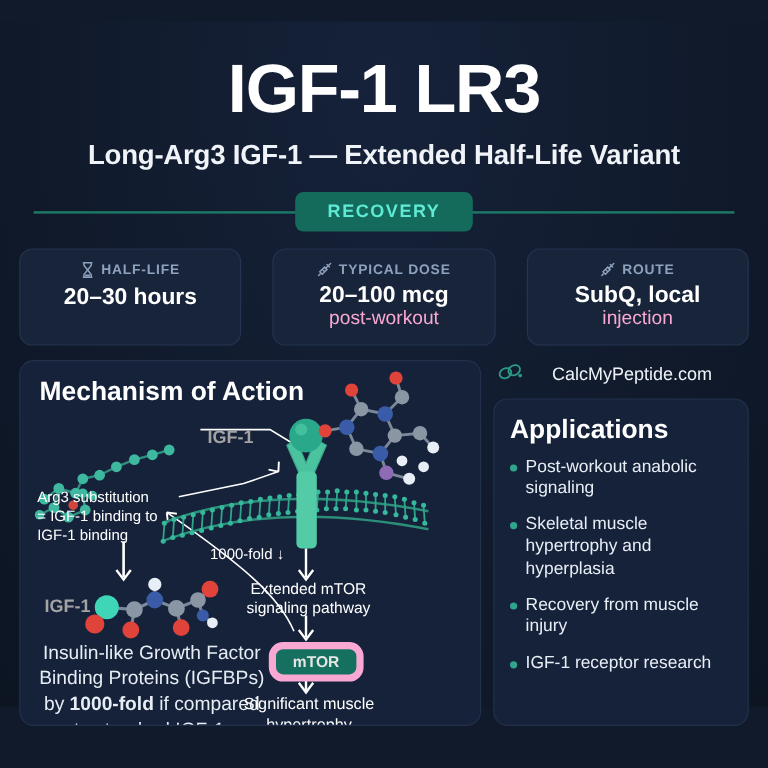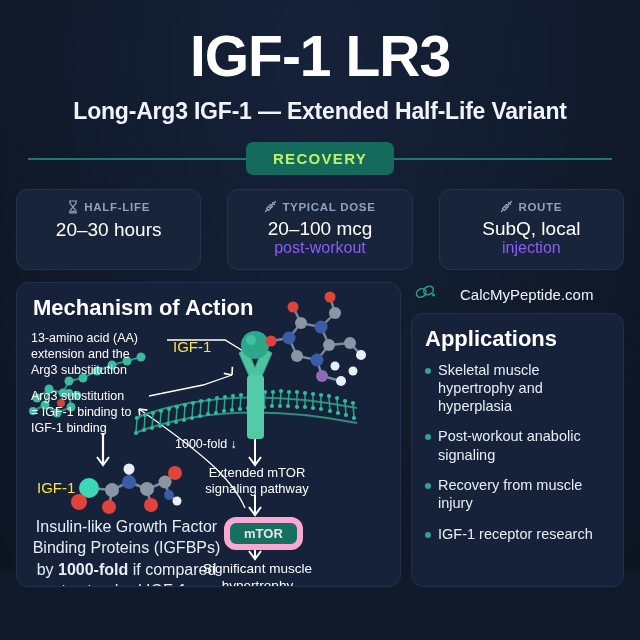--- a/index.html
+++ b/index.html
@@ -5,57 +5,57 @@
   * { margin:0; padding:0; box-sizing:border-box; }
   html,body { width:640px; height:640px; }
   body {
     background:#101a2b;
     font-family:"Liberation Sans", sans-serif;
     color:#ffffff;
     overflow:hidden;
     position:relative;
   }
   .page { position:relative; width:640px; height:571px;
-          background:radial-gradient(ellipse at 50% 10%, #16223a 0%, #101a2b 60%, #0d1523 100%); }
+          background:radial-gradient(ellipse at 50% 10%, #16223a 0%, #101a2b 60%, #0d1523 100%);margin-top:18px; }
 
   
   .header { padding-top:28px; text-align:center; }
   .title {
     font-size:57px; font-weight:bold; letter-spacing:-1px;
     line-height:1.0; color:#ffffff;
   }
   .subtitle {
     margin-top:13px; font-size:23px; font-weight:bold; color:#f0f4f8;
     letter-spacing:-0.2px;
   }
   .badge-row {
     margin-top:16px; position:relative; height:34px;
     display:flex; align-items:center; justify-content:center;
   }
   .badge-line { position:absolute; left:28px; right:28px; top:17px; height:2px; background:#1d7a68; }
   .badge {
     position:relative; z-index:2; background:#146b5c;
-    color:#bef264; font-size:15px; font-weight:bold; letter-spacing:1.3px;
+    color:#5eead4; font-size:15px; font-weight:bold; letter-spacing:1.3px;
     padding:8px 27px; border-radius:7px;
   }
 
   
   .stats { display:flex; gap:26px; padding:14px 16px 0 16px; }
   .stat-card {
     flex:1; background:#18243a; border:1px solid #243350;
     border-radius:11px; padding:10px 8px 11px 8px; text-align:center;
     min-height:80px;
   }
   .stat-head {
     display:flex; align-items:center; justify-content:center; gap:5px;
     color:#8ea2bd; font-size:11.5px; font-weight:bold; letter-spacing:0.7px;
   }
   .stat-head svg { display:block; }
-  .stat-value { margin-top:5px; font-size:19px; font-weight:normal; color:#ffffff; line-height:1.12; }
-  .stat-sub { font-size:16px; color:#8b5cf6; line-height:1.15; }
+  .stat-value { margin-top:5px; font-size:19px; font-weight:bold; color:#ffffff; line-height:1.12; }
+  .stat-sub { font-size:16px; color:#f9a8d4; line-height:1.15; }
 
   
   .lower { display:flex; gap:10px; padding:12px 16px 14px 16px; }
   .moa {
     position:relative; width:385px; height:305px;
     background:#16223a; border:1px solid #22304c; border-radius:12px;
     overflow:hidden;
   }
   .moa-title { position:absolute; left:16px; top:12px; font-size:22px; font-weight:bold; }
 
@@ -67,21 +67,21 @@
     padding:12px 12px 10px 13px;
   }
   .apps-title { font-size:22px; font-weight:bold; margin-bottom:9px; }
   .app-item { display:flex; gap:7px; margin-bottom:12px; }
   .dot { width:6px; height:6px; border-radius:50%; background:#2fa58c; margin-top:7px; flex:none; }
   .app-text { font-size:14.5px; line-height:1.26; color:#e8eef5; }
 
   
   .d-label { position:absolute; font-size:12.5px; line-height:1.28; color:#ffffff; }
   .d-label.center { text-align:center; }
-  .igf-tag { position:absolute; font-size:15px; font-weight:normal; color:#fde047; }
+  .igf-tag { position:absolute; font-size:15px; font-weight:bold; color:#a3a3a3; }
   .mtor-pill {
     position:absolute; background:#157060; border:6px solid #f9a8d4;
     color:#e5e5e5; font-size:13px; font-weight:bold;
     padding:3px 14px; border-radius:12px;
   }
   .note {
     position:absolute; font-size:16px; line-height:1.35; color:#e6edf4; text-align:center;
   }
 </style>
 </head>
@@ -356,21 +356,20 @@
         <g stroke="#ffffff" stroke-width="2" fill="none">
           <path d="M238 212 L238 230"></path>
           <path d="M232 224 L238 232 L244 224"></path>
         </g>
         <g stroke="#ffffff" stroke-width="2" fill="none">
           <path d="M238 256 L238 274"></path>
           <path d="M232 268 L238 276 L244 268"></path>
         </g>
       </svg>
 
-      <div class="d-label" style="left:14px; top:47px; width:140px;">13-amino acid (AA)<br>extension and the<br>Arg3 substiitution</div>
 
       <div class="d-label" style="left:14px; top:105px; width:120px;">Arg3 substitution<br>= IGF-1 binding to<br>IGF-1 binding</div>
 
       <div class="d-label" style="left:158px; top:153px;">1000-fold ↓</div>
 
       <div class="igf-tag" style="left:20px; top:196px;">IGF-1</div>
 
       <div class="igf-tag" style="left:156px; top:55px;">IGF-1</div>
 
       <div class="note" style="left:12px; top:233px; width:195px;">
@@ -394,25 +393,25 @@
           </svg>
         </span>
         <span class="brand-name">CalcMyPeptide.com</span>
       </div>
 
       <div class="apps">
         <div class="apps-title">Applications</div>
 
         <div class="app-item">
           <span class="dot"></span>
-          <span class="app-text">Skeletal muscle hypertrophy and hyperplasia</span>
+          <span class="app-text">Post-workout anabolic signaling</span>
         </div>
         <div class="app-item">
           <span class="dot"></span>
-          <span class="app-text">Post-workout anabolic signaling</span>
+          <span class="app-text">Skeletal muscle hypertrophy and hyperplasia</span>
         </div>
         <div class="app-item">
           <span class="dot"></span>
           <span class="app-text">Recovery from muscle injury</span>
         </div>
         <div class="app-item">
           <span class="dot"></span>
           <span class="app-text">IGF-1 receptor research</span>
         </div>
       </div>

